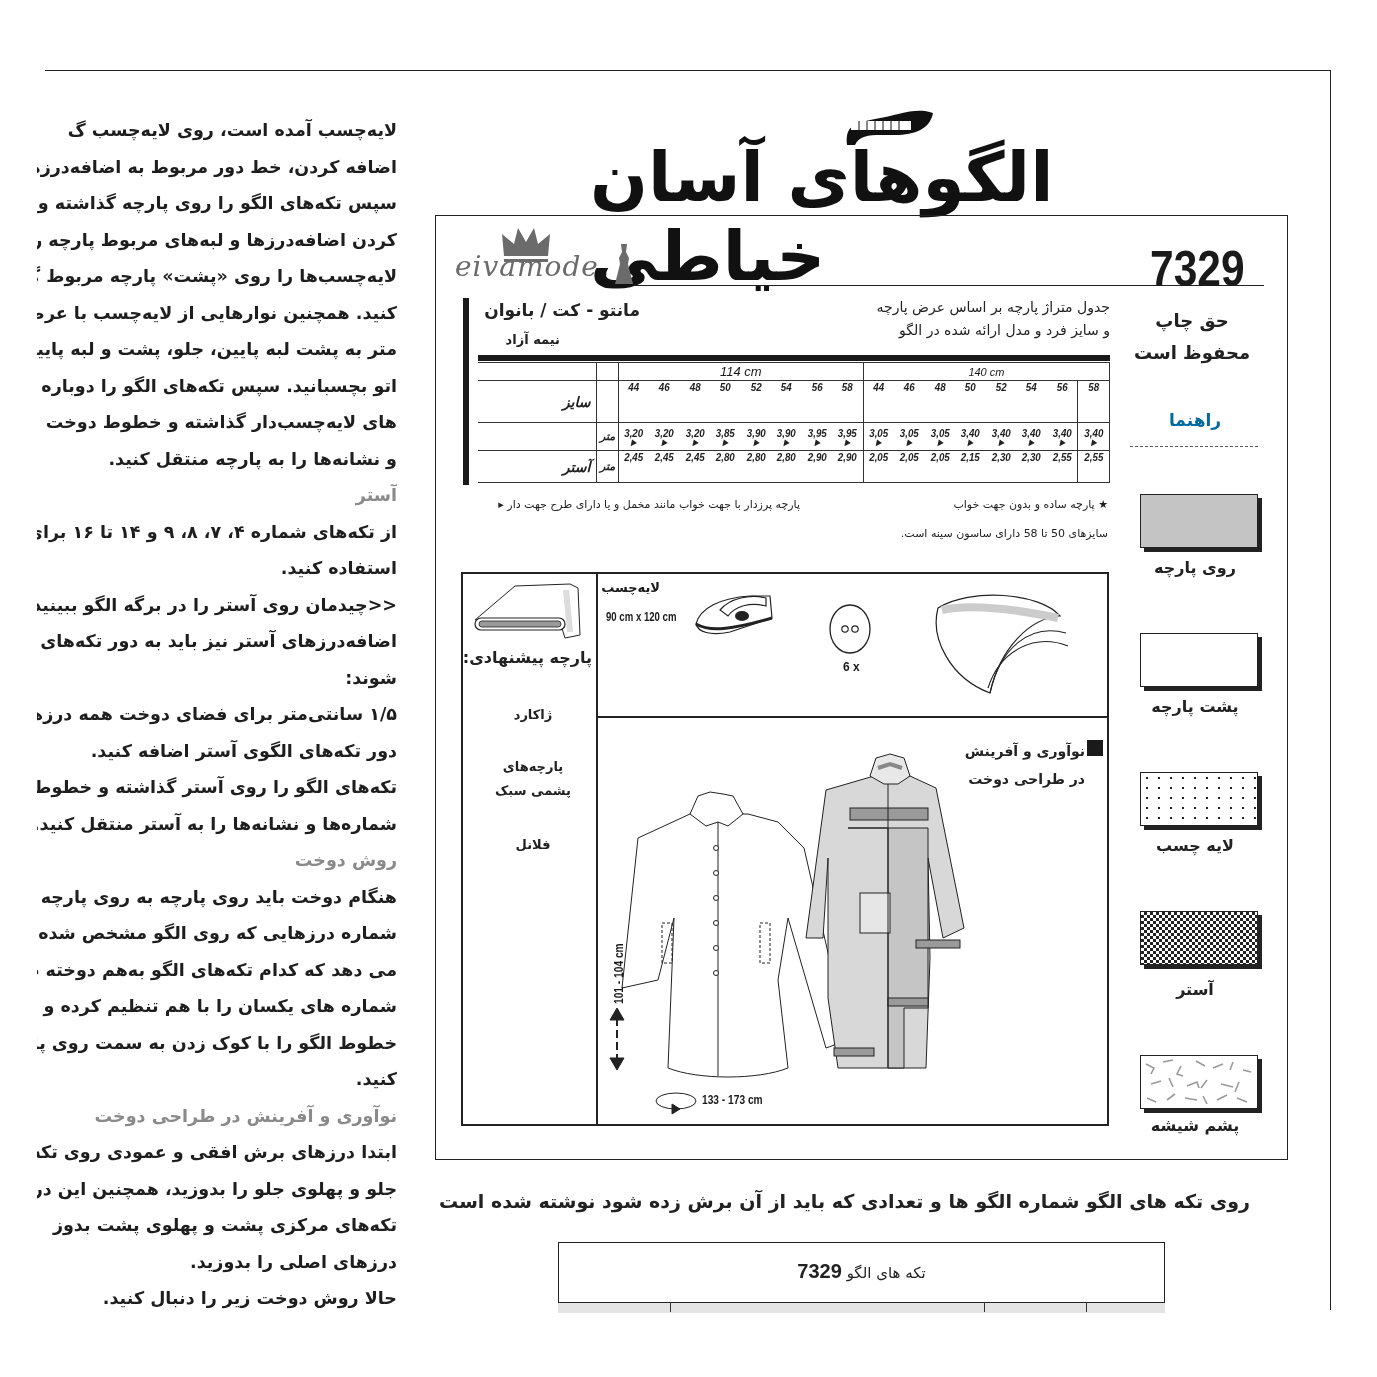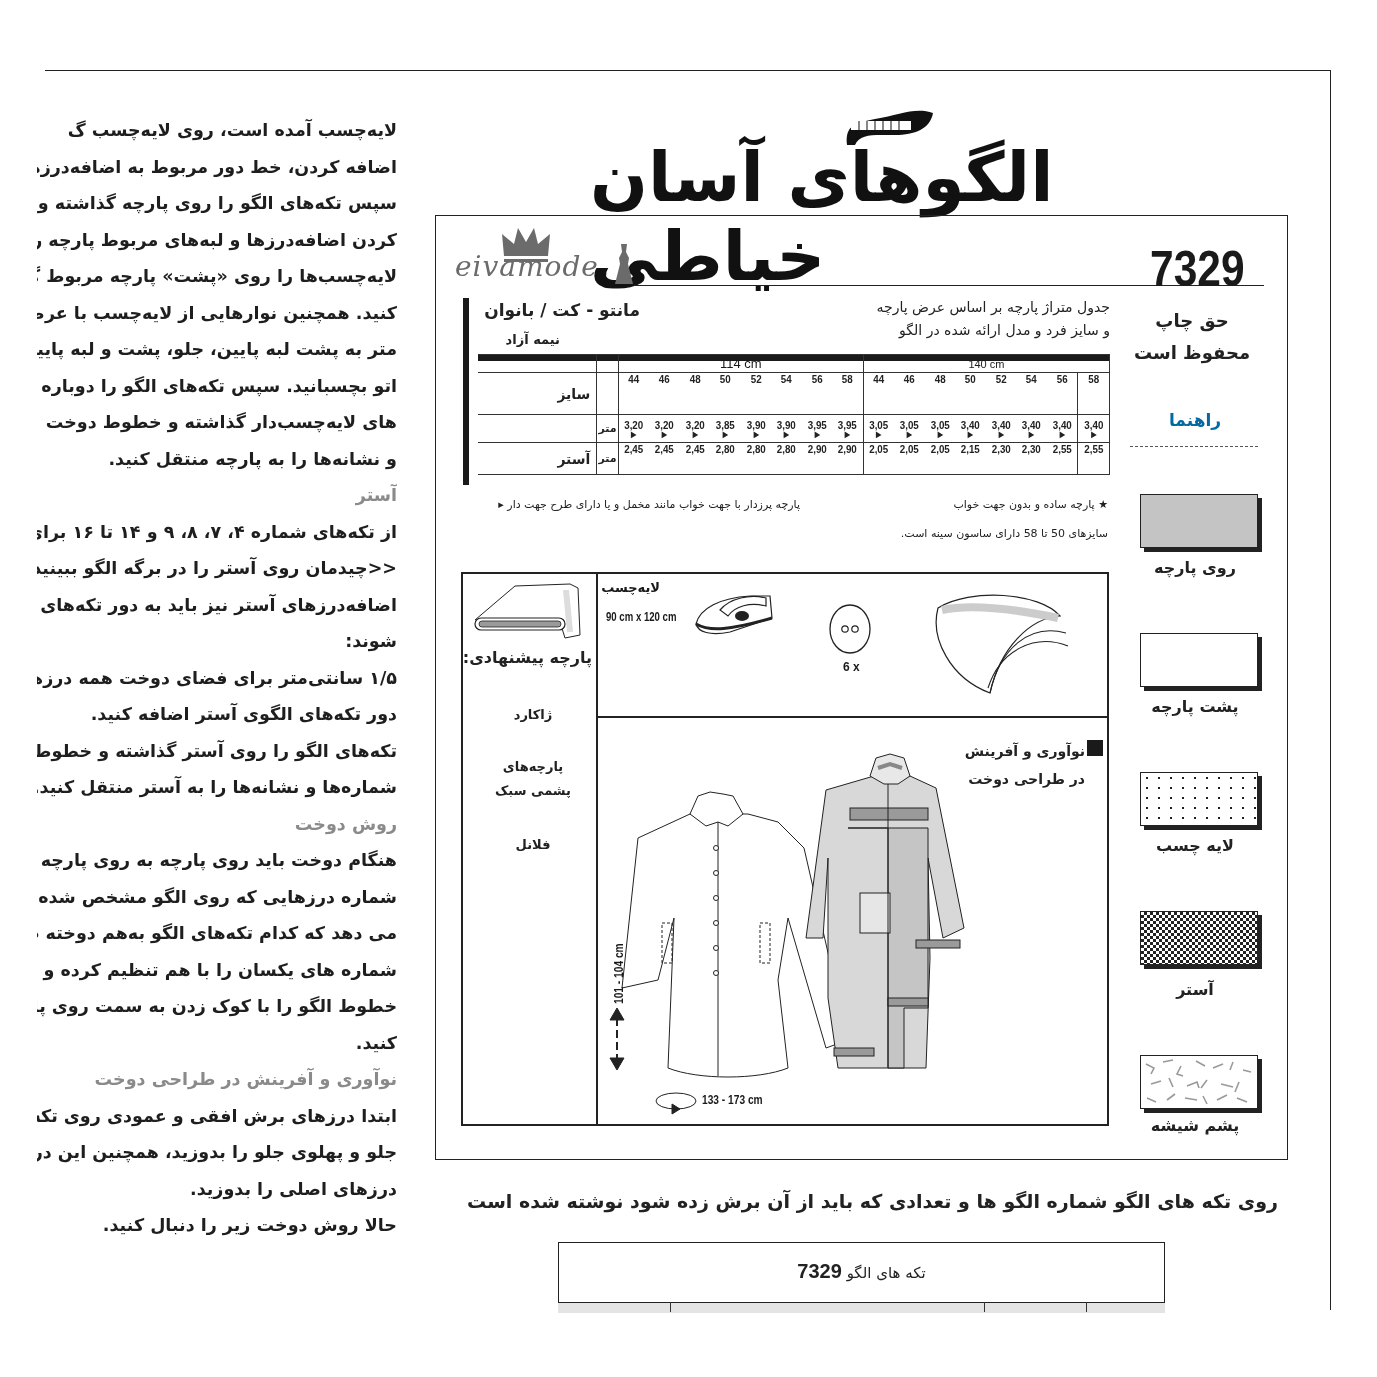--- a/index.html
+++ b/index.html
@@ -24,21 +24,21 @@
   #header-rule{left:634px;top:285px;width:630px;height:0;border-top:1.5px solid #222;}
   #pattern-no{left:1150px;top:240px;font-family:"Liberation Sans",sans-serif;font-weight:bold;font-size:50px;color:#1a1a1a;transform:scaleX(0.85);transform-origin:left;}
 
   #left-bar{left:463px;top:298px;width:6px;height:187px;background:#1a1a1a;}
   #garment-type{left:480px;top:300px;width:160px;text-align:right;direction:rtl;font-size:17px;font-weight:bold;color:#222;}
   #garment-sub{left:480px;top:332px;width:80px;text-align:right;direction:rtl;font-size:13px;font-weight:bold;color:#222;}
   #table-title{left:780px;top:296px;width:330px;text-align:right;direction:rtl;font-size:14px;line-height:23px;color:#222;}
   #top-bar{left:478px;top:355px;width:632px;height:6px;background:#1a1a1a;}
 
   
-  #yard-table{left:478px;top:354px;width:632px;border-collapse:collapse;font-family:"Liberation Sans",sans-serif;font-size:12px;}
+  #yard-table{left:478px;top:362px;width:632px;border-collapse:collapse;font-family:"Liberation Sans",sans-serif;font-size:12px;font-style:italic;}
   #yard-table td{border:1px solid #333;padding:0;text-align:center;}
   #yard-table .noleft{border-left:none;}
   #yard-table .c{width:29.9px;font-weight:bold;font-size:11.5px;color:#222;transform:scaleX(0.85);}
   .rowlabel{text-align:right!important;direction:rtl;font-family:"DejaVu Sans",sans-serif;font-weight:bold;font-size:14px;padding-right:6px!important;color:#222;}
   .unit{font-family:"DejaVu Sans",sans-serif;font-weight:bold;font-size:11px;color:#222;}
   .arrow{display:block;font-size:8px;line-height:8px;}
 
   #note-1{left:840px;top:498px;width:268px;text-align:right;direction:rtl;font-size:11px;color:#222;}
   #note-2{left:460px;top:498px;width:340px;text-align:right;direction:rtl;font-size:11px;color:#222;}
   #note-3{left:760px;top:527px;width:348px;text-align:right;direction:rtl;font-size:11px;color:#222;}
@@ -68,21 +68,21 @@
   #guide-rule{left:1130px;top:446px;width:128px;border-top:1px dashed #555;}
   .swatch{left:1140px;width:118px;height:54px;border:1.5px solid #222;box-shadow:4px 4px 0 #222;box-sizing:border-box;}
   .sw-label{left:1125px;width:140px;text-align:center;direction:rtl;font-size:16px;font-weight:bold;color:#222;}
   #sw-face{top:494px;background:#c4c4c4;}
   #sw-back{top:633px;background:#fff;}
   #sw-interf{top:772px;background-color:#fff;background-image:radial-gradient(#222 1.1px,transparent 1.3px);background-size:12px 10px;}
   #sw-lining{top:911px;background-color:#fff;background-image:linear-gradient(45deg,#222 25%,transparent 25%,transparent 75%,#222 75%),linear-gradient(45deg,#222 25%,transparent 25%,transparent 75%,#222 75%);background-size:6px 6px;background-position:0 0,3px 3px;}
   #sw-wool{top:1055px;background:#fff;overflow:hidden;}
 
   
-  #pieces-note{left:448px;top:1190px;width:830px;text-align:right;direction:rtl;font-size:19px;font-weight:bold;color:#222;}
+  #pieces-note{left:420px;top:1190px;width:830px;text-align:right;direction:rtl;font-size:19px;font-weight:bold;color:#222;}
   #pieces-box{left:558px;top:1242px;width:607px;height:64px;border:1.5px solid #222;border-bottom:none;box-sizing:border-box;}
   #pieces-title{left:558px;top:1260px;width:607px;text-align:center;direction:rtl;font-size:15px;color:#222;}
   #pieces-title b{font-family:"Liberation Sans",sans-serif;font-size:20px;}
   #pieces-row{left:558px;top:1302px;width:607px;height:10px;background:#e4e4e4;border-top:1.5px solid #222;}
   .pcol{top:1302px;width:0;height:10px;border-left:1px solid #333;}
 </style>
 </head>
 <body>
 
 <div id="frame-top" class="abs"></div>
@@ -94,37 +94,39 @@
     <div class="ln">سپس تکه‌های الگو را روی پارچه گذاشته و</div>
     <div class="ln">کردن اضافه‌درزها و لبه‌های مربوط پارچه را ب</div>
     <div class="ln">لایه‌چسب‌ها را روی «پشت» پارچه مربوط گذ</div>
     <div class="ln">کنید. همچنین نوارهایی از لایه‌چسب با عرض</div>
     <div class="ln">متر به پشت لبه پایین، جلو، پشت و لبه پایین</div>
     <div class="ln">اتو بچسبانید. سپس تکه‌های الگو را دوباره ر</div>
     <div class="ln">های لایه‌چسب‌دار گذاشته و خطوط دوخت</div>
     <div class="ln">و نشانه‌ها را به پارچه منتقل کنید.</div>
     <div class="hd">آستر</div>
     <div class="ln">از تکه‌های شماره ۴، ۷، ۸، ۹ و ۱۴ تا ۱۶ برای بر</div>
+    <div class="ln">استفاده کنید.</div>
     <div class="ln">&lt;&lt;چیدمان روی آستر را در برگه الگو ببینید.</div>
     <div class="ln">اضافه‌درزهای آستر نیز باید به دور تکه‌های ا</div>
     <div class="ln">شوند:</div>
     <div class="ln">۱/۵ سانتی‌متر برای فضای دوخت همه درزها</div>
     <div class="ln">دور تکه‌های الگوی آستر اضافه کنید.</div>
     <div class="ln">تکه‌های الگو را روی آستر گذاشته و خطوط</div>
     <div class="ln">شماره‌ها و نشانه‌ها را به آستر منتقل کنید.</div>
     <div class="hd">روش دوخت</div>
     <div class="ln">هنگام دوخت باید روی پارچه به روی پارچه قر</div>
     <div class="ln">شماره درزهایی که روی الگو مشخص شده اس</div>
     <div class="ln">می دهد که کدام تکه‌های الگو به‌هم دوخته م</div>
     <div class="ln">شماره های یکسان را با هم تنظیم کرده و بدوز</div>
     <div class="ln">خطوط الگو را با کوک زدن به سمت روی پار</div>
     <div class="ln">کنید.</div>
     <div class="hd">نوآوری و آفرینش در طراحی دوخت</div>
     <div class="ln">ابتدا درزهای برش افقی و عمودی روی تکه‌ها</div>
     <div class="ln">جلو و پهلوی جلو را بدوزید، همچنین این در</div>
+    <div class="ln">تکه‌های مرکزی پشت و پهلوی پشت بدوز</div>
     <div class="ln">درزهای اصلی را بدوزید.</div>
     <div class="ln">حالا روش دوخت زیر را دنبال کنید.</div>
   </div>
 
 <svg id="tape-icon" class="abs" viewBox="0 0 90 45">
   <path d="M2 40 C0 20 10 18 30 14 C55 10 70 2 88 8 C85 24 70 30 50 30 C30 30 15 28 10 40 Z" fill="#111"></path>
   <rect x="6" y="16" width="60" height="9" fill="#fff"></rect>
   <g stroke="#111" stroke-width="1">
     <line x1="14" y1="16" x2="14" y2="25"></line>
       <line x1="22" y1="16" x2="22" y2="25"></line>

